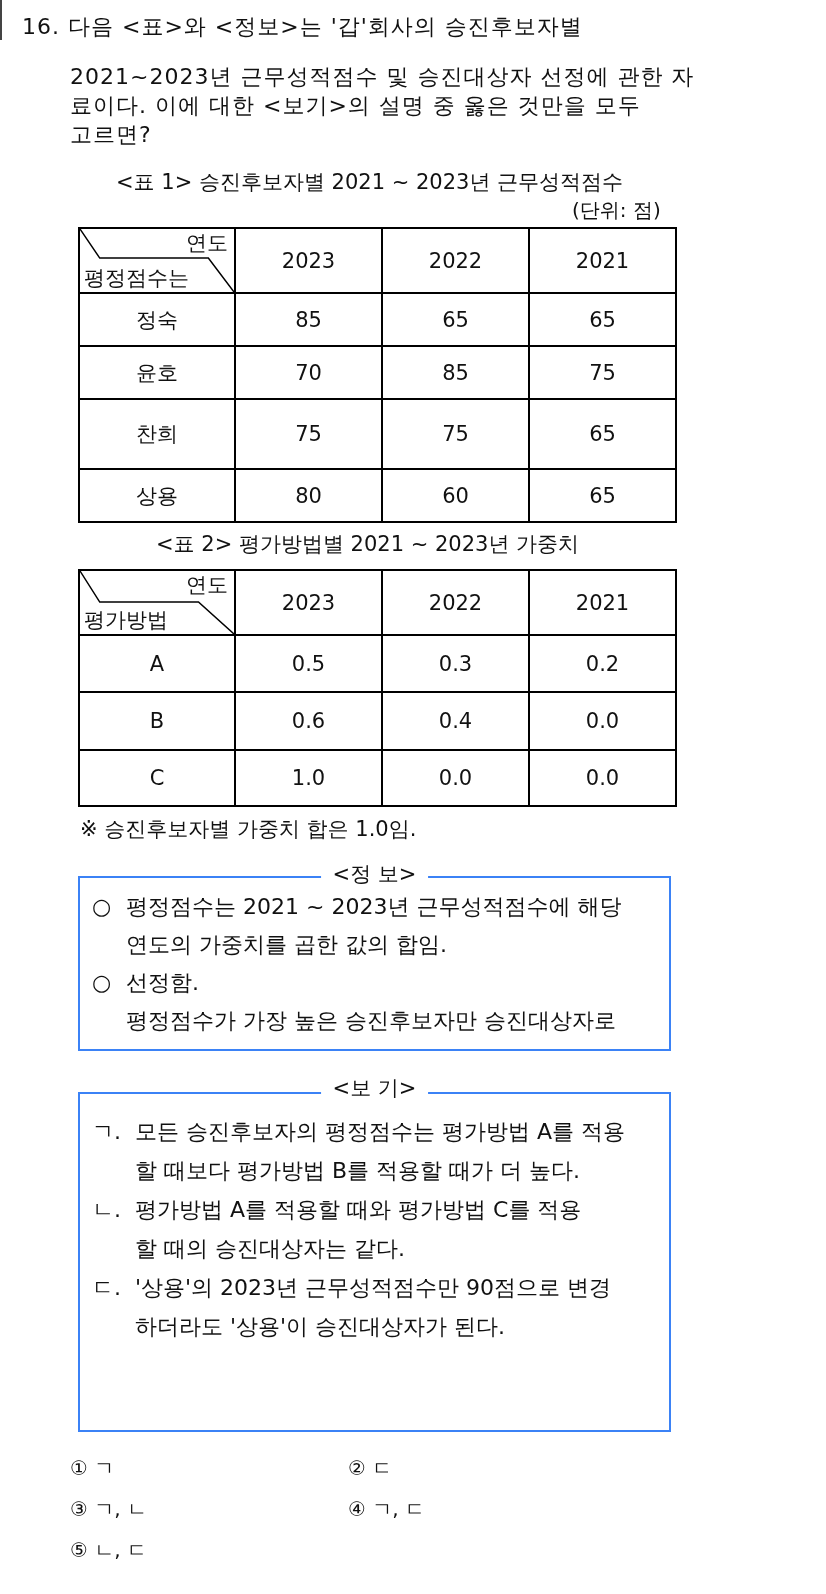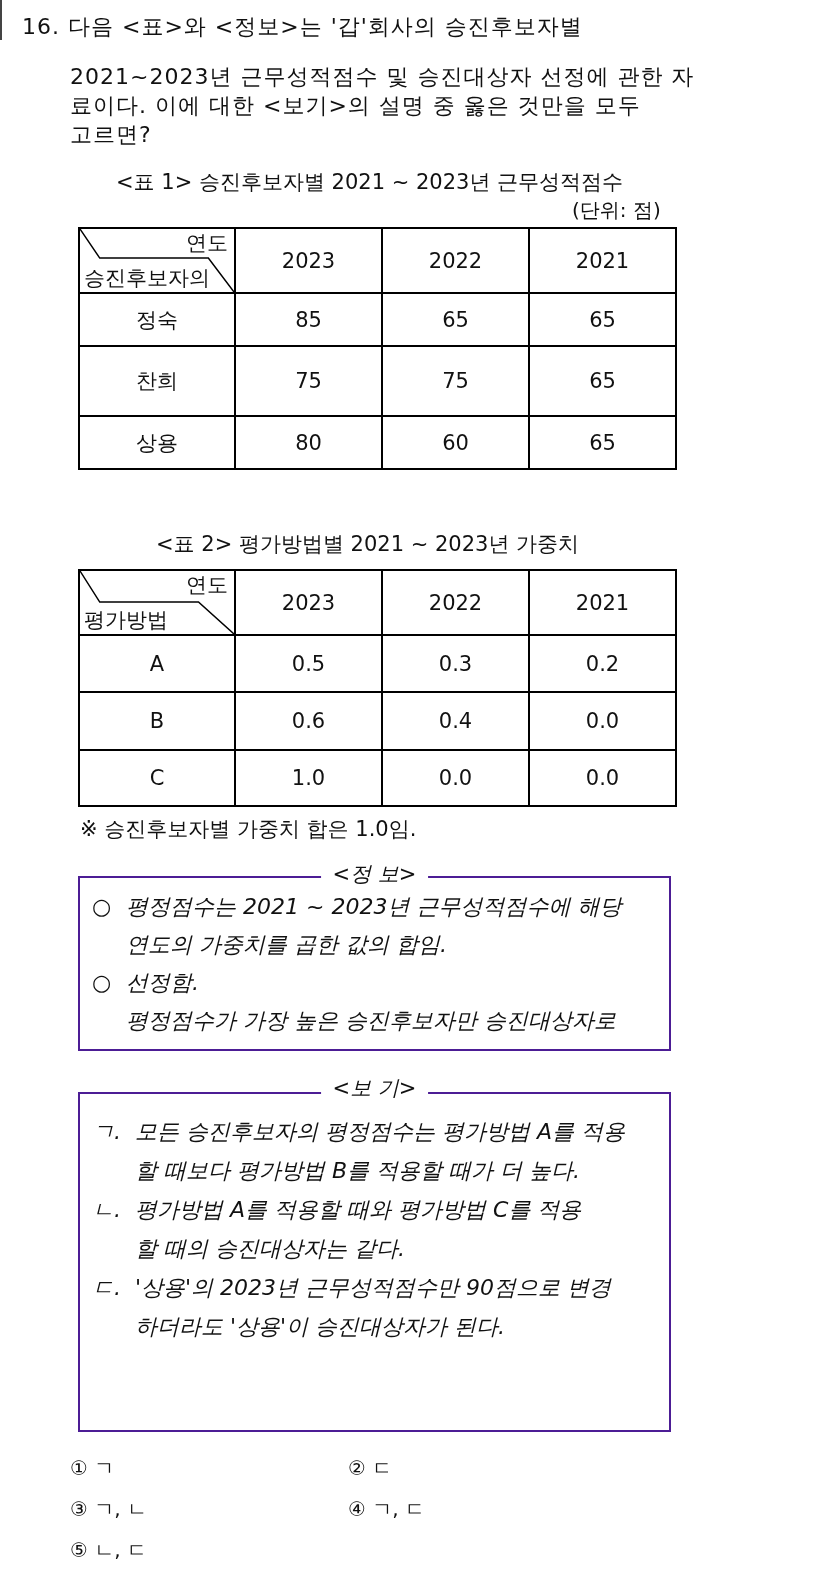--- a/index.html
+++ b/index.html
@@ -22,21 +22,21 @@
     table.data td { border: 2px solid #000; text-align: center; padding: 0; }
     table.data col.c0 { width: 156px; }
     table.data col.cx { width: 147px; }
     .diag-cell { position: relative; }
     .diag-cell svg { position: absolute; left: 0; top: 0; width: 100%; height: 100%; }
     .diag-top { position: absolute; right: 6px; top: 0px; font-size: 21px; }
     .diag-bot { position: absolute; left: 4px; bottom: 0px; font-size: 21px; }
 
     .note { position: absolute; left: 80px; top: 815px; font-size: 21px; white-space: nowrap; }
 
-    .box { position: absolute; left: 78px; width: 593px; border: 2px solid #4c1d95; font-style: italic; }
+    .box { position: absolute; left: 78px; width: 593px; border: 2px solid #3b82f6; }
     .box-title {
       position: absolute; left: 50%; transform: translateX(-50%); background: #fff;
       padding: 0 12px; font-size: 21px; white-space: nowrap;
     }
     .info-item { position: relative; font-size: 22px; line-height: 38px; padding-left: 46px; }
     .info-item .bullet { position: absolute; left: 12px; top: 0; }
     .bogi-item { position: relative; font-size: 22px; line-height: 39px; padding-left: 55px; padding-right: 8px; }
     .bogi-item .mark { position: absolute; left: 12px; top: 0; }
 
     .choices { position: absolute; left: 70px; top: 1455px; width: 600px; font-size: 20px; }
@@ -67,31 +67,37 @@
       <col class="cx">
       <col class="cx">
     </colgroup>
   <tbody>
       <tr style="height:65px;">
     <td class="diag-cell">
       <svg viewBox="0 0 156 65" preserveAspectRatio="none">
         <polyline points="0,0 20,30 130,30 156,65" fill="none" stroke="#000" stroke-width="1.5"></polyline>
       </svg>
       <span class="diag-top">연도</span>
-      <span class="diag-bot">승진후보자의</span>
+      <span class="diag-bot">평정점수는</span>
     </td>
     <td>2023</td>
     <td>2022</td>
     <td>2021</td>
   </tr>
   <tr style="height:53px;">
     <td>정숙</td>
     <td>85</td>
     <td>65</td>
     <td>65</td>
+  </tr>
+  <tr style="height:53px;">
+    <td>윤호</td>
+    <td>70</td>
+    <td>85</td>
+    <td>75</td>
   </tr>
   <tr style="height:70px;">
     <td>찬희</td>
     <td>75</td>
     <td>75</td>
     <td>65</td>
   </tr>
   <tr style="height:53px;">
     <td>상용</td>
     <td>80</td>

